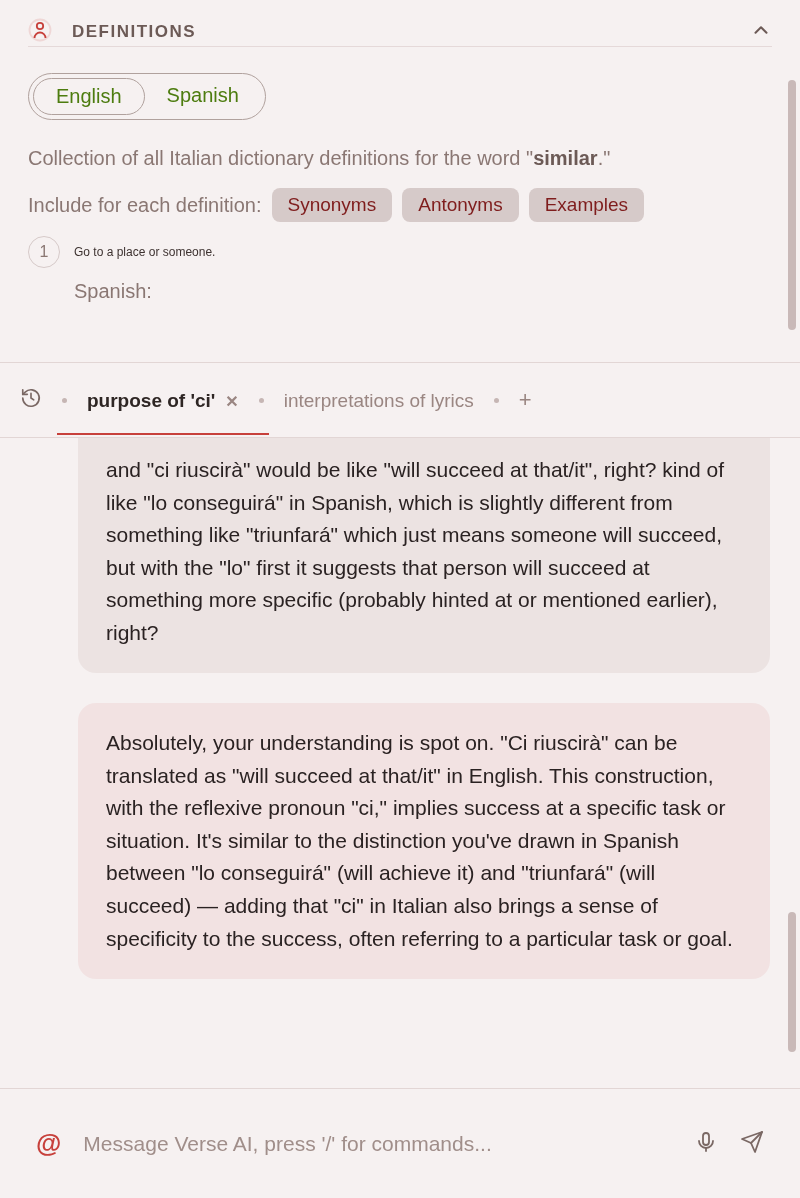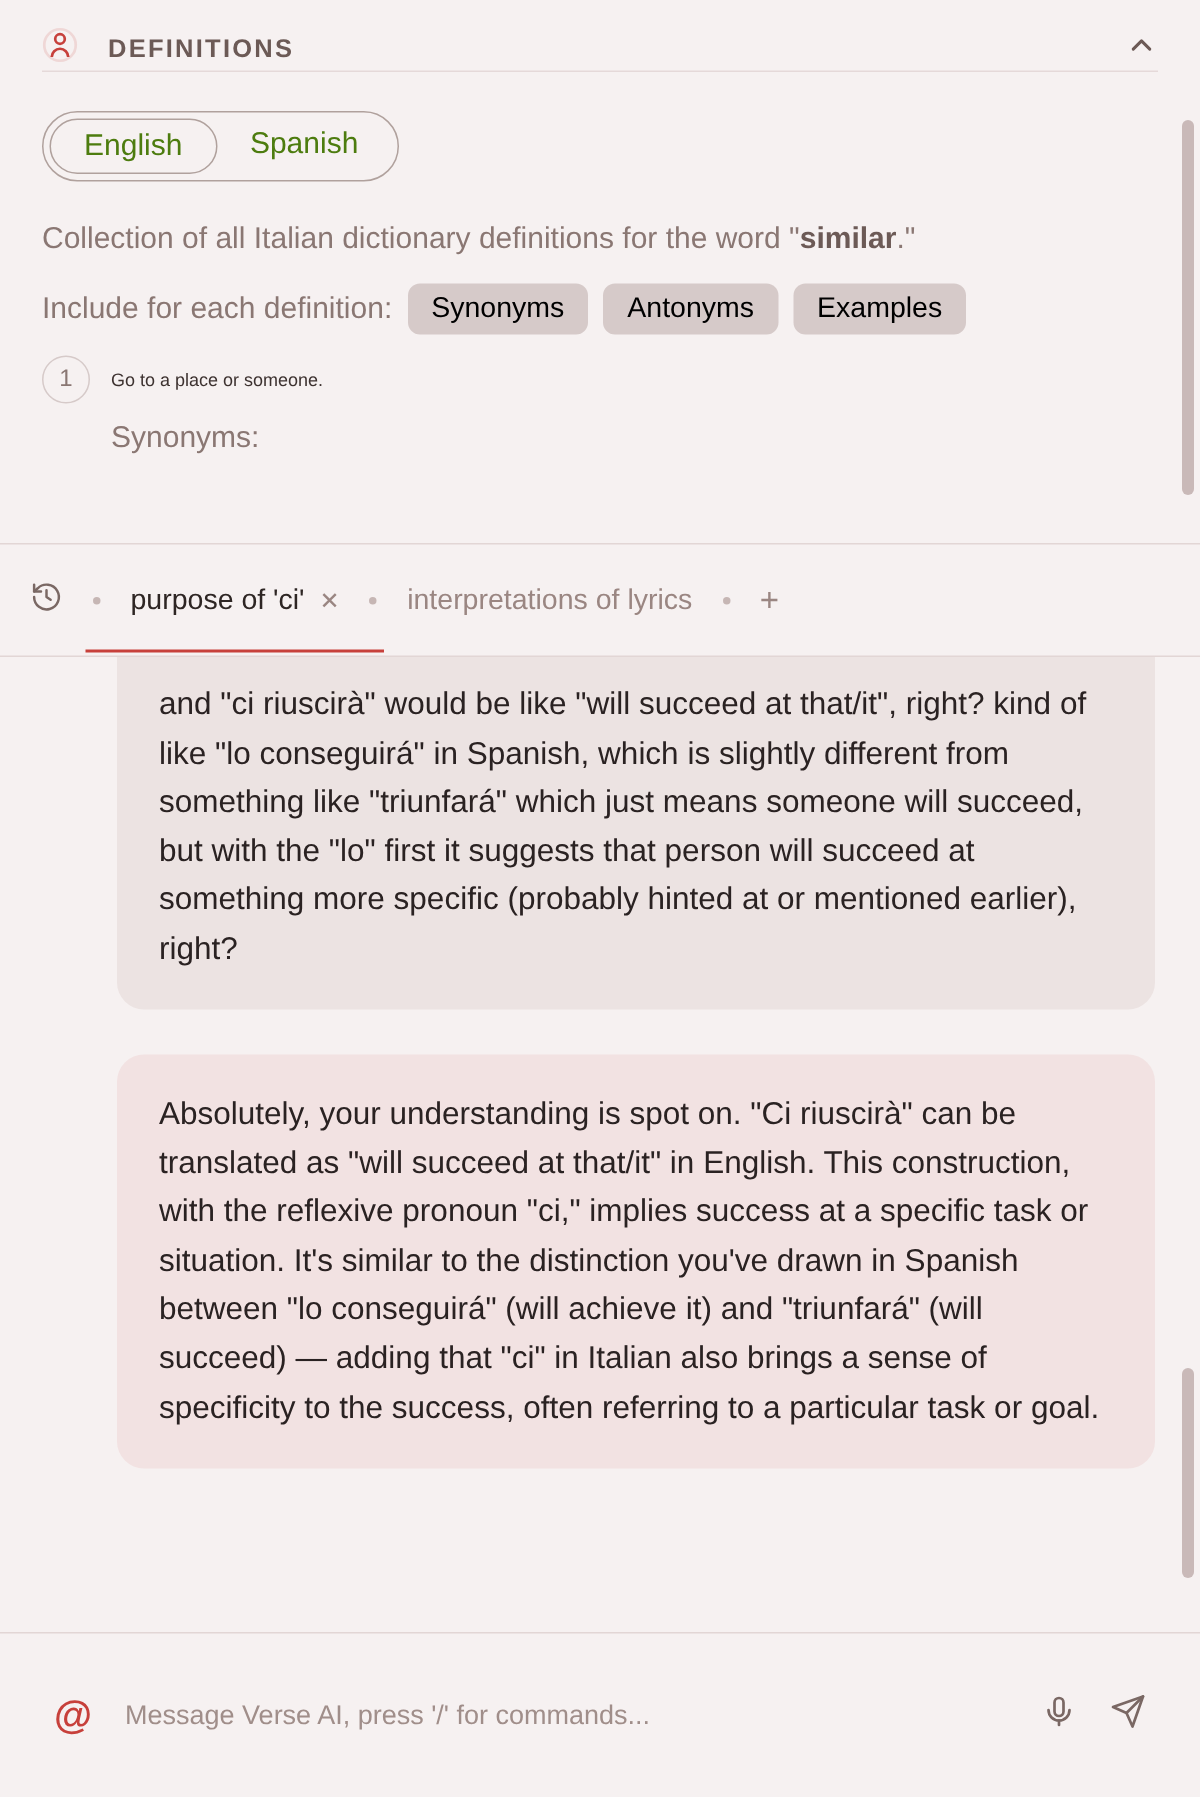--- a/index.html
+++ b/index.html
@@ -66,21 +66,21 @@
     margin-top: 16px;
     font-size: 20px;
     color: #8a7773;
     display: flex;
     align-items: center;
     flex-wrap: wrap;
     gap: 10px;
   }
   .chip {
     background: #d6cac9;
-    color: #000000;
+    color: #7f1d1d;
     padding: 6px 16px;
     border-radius: 8px;
     font-size: 19px;
     cursor: pointer;
   }
 
   .pos-label {
     margin-top: 22px;
     font-size: 20px;
     font-weight: 700;
@@ -130,21 +130,21 @@
   .history-icon svg { width: 22px; height: 22px; }
   .tab-dot { width: 5px; height: 5px; border-radius: 50%; background: #c6b6b4; margin: 0 6px; }
   .tab {
     display: flex; align-items: center; gap: 10px;
     font-size: 19px;
     color: #9a8682;
     padding: 24px 6px 22px 6px;
     cursor: pointer;
     position: relative;
   }
-  .tab.active { color: #2e2624; font-weight: 400; align-items: center; }
+  .tab.active { color: #2e2624; font-weight: 700; align-items: center; }
   .tab.active::after {
     content: "";
     position: absolute;
     left: -24px; right: -24px; bottom: -1px;
     height: 2px;
     background: #c7403b;
   }
   .tab-close { color: #9a8682; font-size: 16px; cursor: pointer; }
   .tab-add { color: #9a8682; font-size: 22px; padding: 0 6px; cursor: pointer; }
 
@@ -191,21 +191,21 @@
     align-items: center;
     padding: 0 36px;
     gap: 22px;
     background: #f6f1f1;
   }
   .at-icon { color: #c7403b; font-size: 26px; font-weight: 600; }
   .msg-input {
     flex: 1;
     border: none;
     background: transparent;
-    font-size: 18px;
+    font-size: 21px;
     color: #4a3d3a;
     outline: none;
   }
   .msg-input::placeholder { color: #a08e8a; }
   .bar-icon { color: #7a6864; cursor: pointer; }
   .bar-icon svg { width: 24px; height: 24px; }
 </style>
 </head>
 <body>
 
@@ -242,21 +242,21 @@
     <span class="chip">Synonyms</span>
     <span class="chip">Antonyms</span>
     <span class="chip">Examples</span>
   </div>
 
 
   <div class="defn-row">
     <div class="defn-num">1</div>
     <div class="defn-text">Go to a place or someone.</div>
   </div>
-  <div class="syn-label">Synonyms:</div>
+  <div class="syn-label">Spanish:</div>
 
   <div class="scroll-thumb-top"></div>
 </div>
 
 <div class="tab-strip">
   <span class="history-icon">
     <svg viewBox="0 0 24 24" fill="none" stroke="currentColor" stroke-width="1.8" stroke-linecap="round" stroke-linejoin="round">
       <path d="M3 12a9 9 0 1 0 2.64-6.36L3 8"></path>
       <path d="M3 3v5h5"></path>
       <path d="M12 7v5l3 2"></path>

